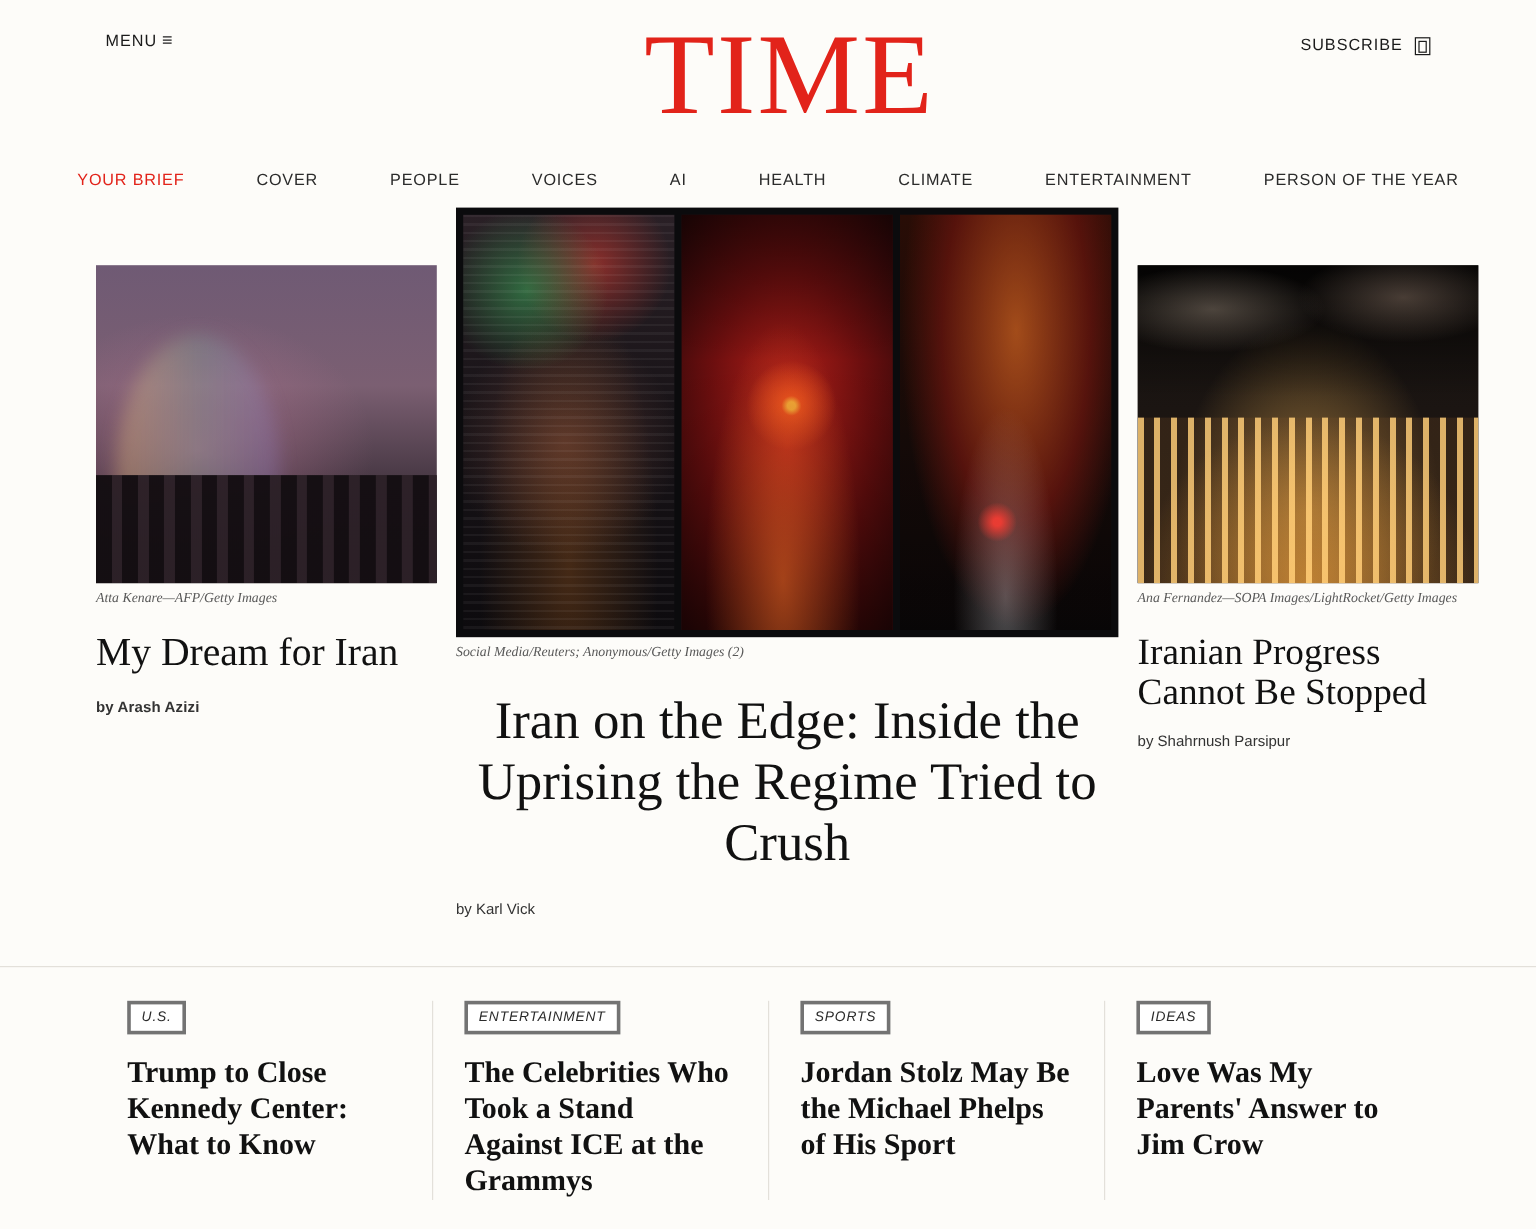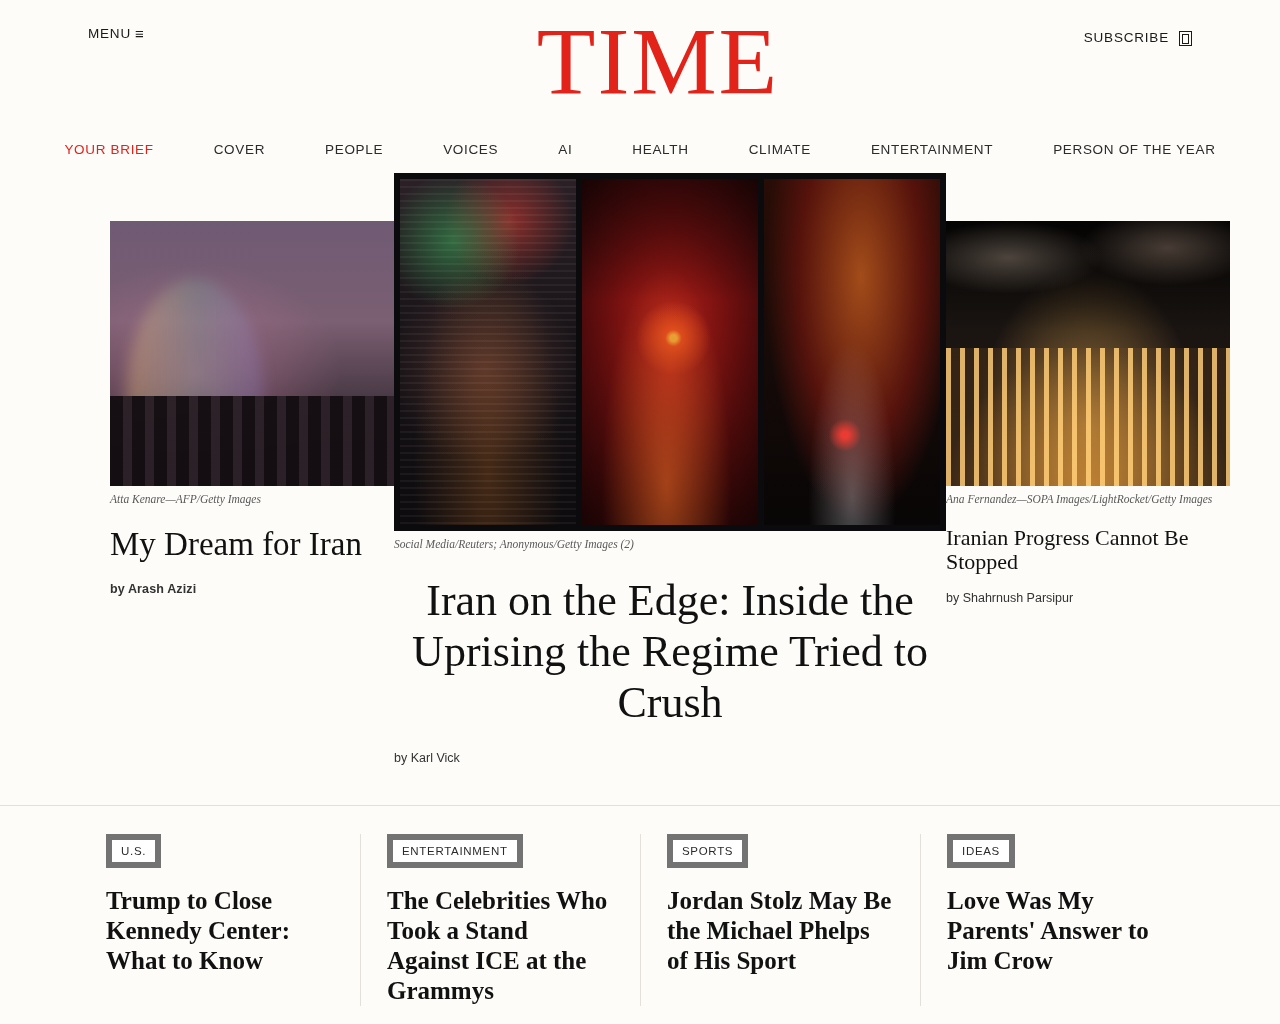--- a/index.html
+++ b/index.html
@@ -91,21 +91,22 @@
     color: #2b2b2b;
     cursor: pointer;
     white-space: nowrap;
   }
   nav.mainnav .navitem.active { color: #e2231a; }
 
   
   .hero {
     display: grid;
     grid-template-columns: 284px 552px 284px;
-    padding: 0 110px;
+    column-gap: 16px;
+    padding: 0 80px;
     align-items: start;
   }
 
   .col-left { padding-top: 48px; }
   .col-right { padding-top: 48px; }
 
   .imgbox { width: 100%; display: block; }
 
   .credit {
     font-family: "Liberation Serif", serif;
@@ -118,21 +119,21 @@
 
   .headline-side {
     font-family: "Liberation Serif", serif;
     font-weight: 400;
     font-size: 33px;
     line-height: 1.12;
     margin: 18px 0 0;
     color: #111;
     cursor: pointer;
   }
-  .headline-side.right { font-size: 22px; }
+  .headline-side.right { font-size: 31px; }
   .byline {
     font-size: 12.5px;
     font-weight: bold;
     color: #333;
     margin-top: 20px;
     letter-spacing: .01em;
   }
   .byline-light {
     font-size: 12.5px;
     color: #333;
@@ -278,27 +279,28 @@
     border-top: 1px solid #e3e0da;
     padding-top: 28px;
   }
   .card {
     padding: 0 26px;
     border-left: 1px solid #e3e0da;
   }
   .card:first-child { border-left: none; }
   .kicker {
     display: inline-block;
-    border: 6px solid #737373;
+    border: 3px solid #737373;
     padding: 5px 9px;
     font-size: 11.5px;
     letter-spacing: 0.06em;
     color: #2b2b2b;
     background: #fff;
     cursor: pointer;
+    font-style: italic;
   }
   .card-title {
     font-family: "Liberation Serif", serif;
     font-size: 25px;
     line-height: 1.2;
     margin: 18px 0 0;
     color: #111;
     cursor: pointer;
   }
 </style>

